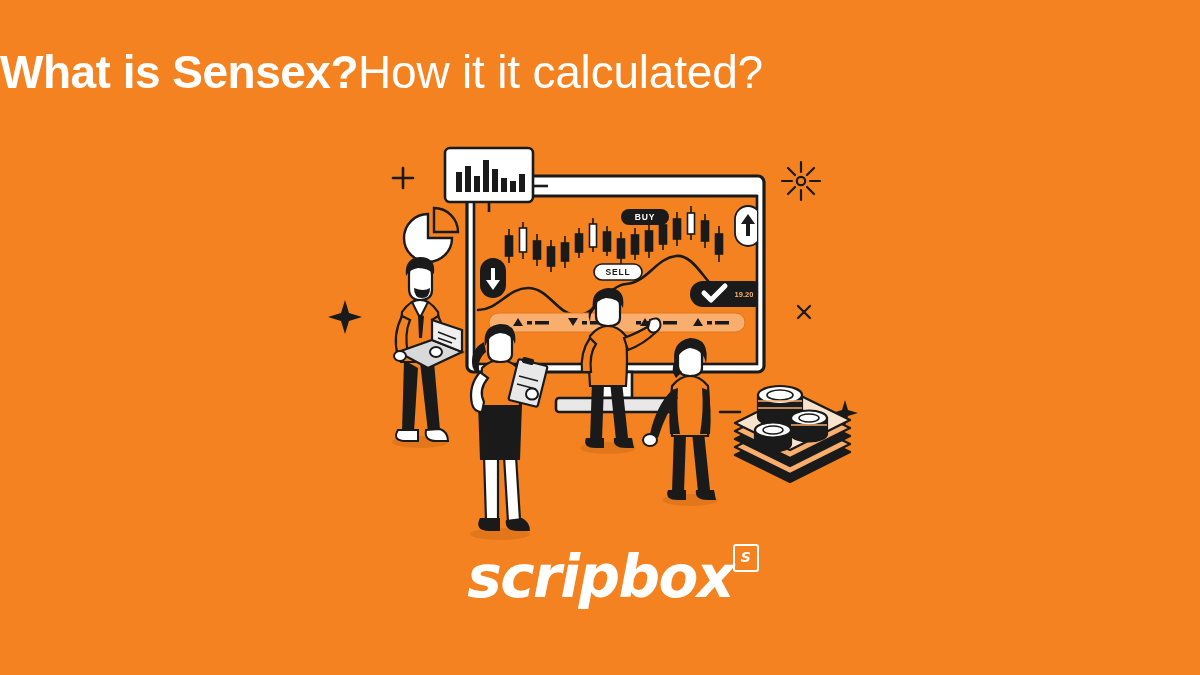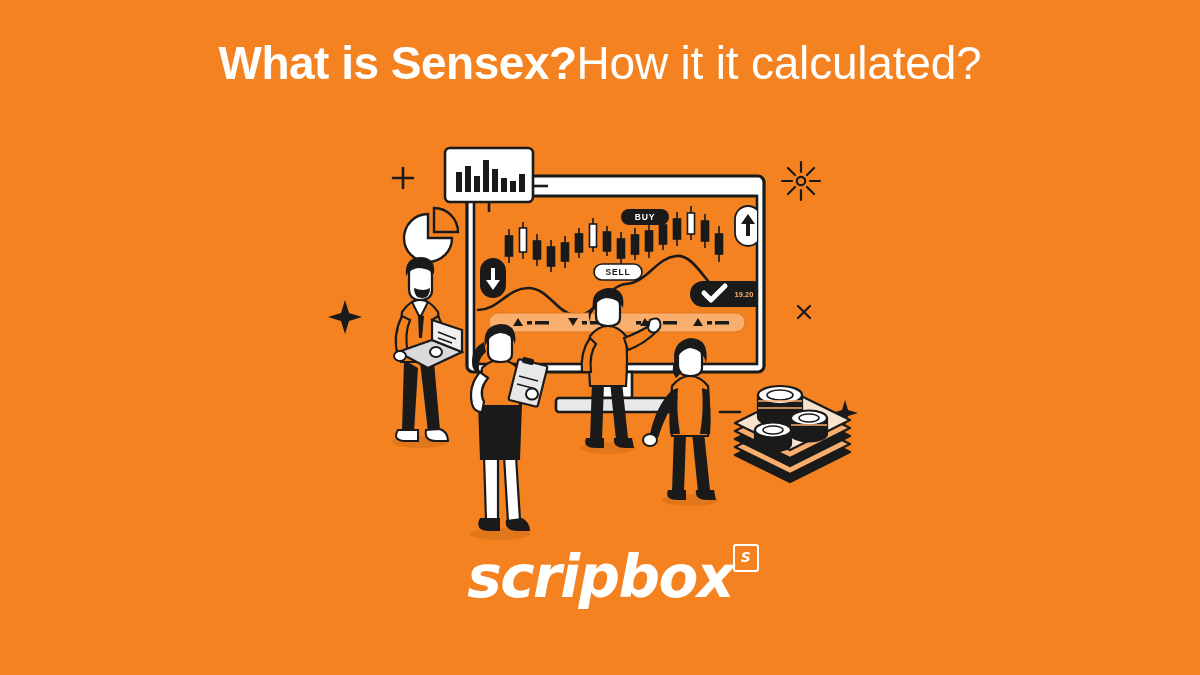--- a/index.html
+++ b/index.html
@@ -5,21 +5,21 @@
   html,body{margin:0;padding:0;}
   body{
     width:1200px;height:675px;overflow:hidden;
     font-family:"Liberation Sans", sans-serif;
     background:#F58220;
   }
   #stage{position:relative;width:1200px;height:675px;background:#F58220;overflow:hidden;}
 
   
   .title-wrap{
-    position:absolute;left:0;top:36px;width:1200px;text-align:center;
+    position:absolute;left:0;top:45px;width:1200px;text-align:left;
     white-space:nowrap;
   }
   .title-bold{
     font-family:"Liberation Sans", sans-serif;
     font-weight:bold;font-size:46px;color:#ffffff;letter-spacing:-0.5px;
   }
   .title-light{
     font-family:"Liberation Sans", sans-serif;
     font-weight:300;font-size:46px;color:#ffffff;letter-spacing:-0.2px;
   }

